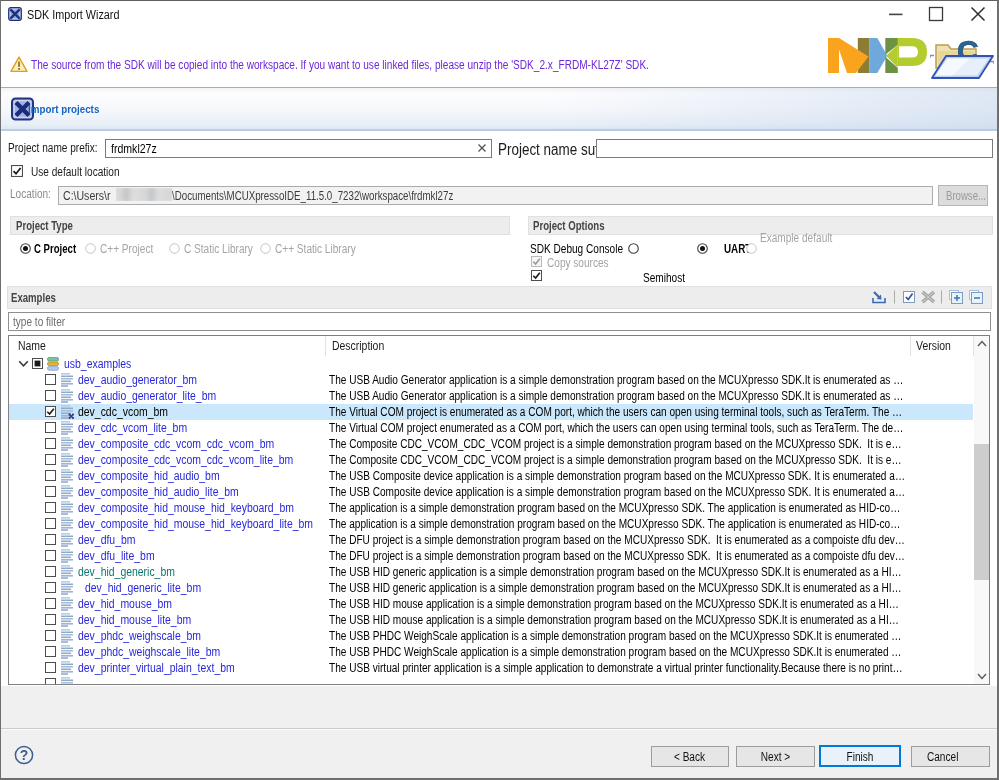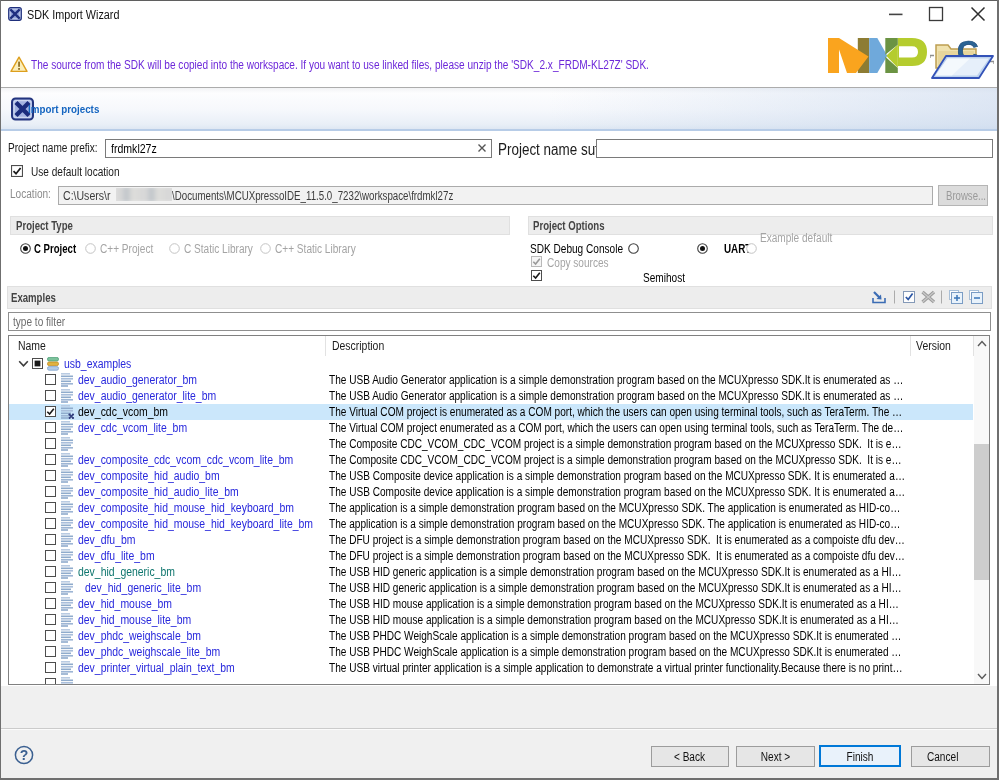--- a/index.html
+++ b/index.html
@@ -219,20 +219,21 @@
       <rect x="0.5" y="0.5" width="10" height="10" fill="#fff" stroke="#4d4d4d"></rect>
     </svg>
     <svg style="position:absolute;left:61px;top:437px" width="14" height="15" viewBox="0 0 14 15">
       <rect x="0" y="0" width="9" height="1.6" fill="#b9cbe2"></rect>
       <rect x="0" y="2.5" width="12" height="1.6" fill="#8fabcc"></rect>
       <rect x="0" y="5" width="12" height="1.6" fill="#a9bedb"></rect>
       <rect x="0" y="7.5" width="10" height="1.6" fill="#8fabcc"></rect>
       <rect x="0" y="10" width="12" height="1.6" fill="#9db5d4"></rect>
       <rect x="0" y="12.2" width="7" height="1.6" fill="#8fabcc"></rect>
     </svg>
+    <div style="position:absolute;left:78px;top:437.0px;font-size:12px;font-weight:normal;color:#2828DC;line-height:14px;white-space:nowrap;"><span style="display:inline-block;transform:scaleX(0.87);transform-origin:0 0;">dev_composite_cdc_vcom_cdc_vcom_bm</span></div>
     <div style="position:absolute;left:329px;top:437.0px;width:686px;font-size:12px;color:#000;line-height:14px;white-space:nowrap;overflow:hidden;text-overflow:ellipsis;transform:scaleX(0.84);transform-origin:0 50%;">The Composite CDC_VCOM_CDC_VCOM project is a simple demonstration program based on the MCUXpresso SDK.&nbsp; It is enumerated as two COM ports, which the users can open using terminal tools.</div>
     <svg style="position:absolute;left:45px;top:454px" width="11" height="11" viewBox="0 0 11 11">
       <rect x="0.5" y="0.5" width="10" height="10" fill="#fff" stroke="#4d4d4d"></rect>
     </svg>
     <svg style="position:absolute;left:61px;top:453px" width="14" height="15" viewBox="0 0 14 15">
       <rect x="0" y="0" width="9" height="1.6" fill="#b9cbe2"></rect>
       <rect x="0" y="2.5" width="12" height="1.6" fill="#8fabcc"></rect>
       <rect x="0" y="5" width="12" height="1.6" fill="#a9bedb"></rect>
       <rect x="0" y="7.5" width="10" height="1.6" fill="#8fabcc"></rect>
       <rect x="0" y="10" width="12" height="1.6" fill="#9db5d4"></rect>

